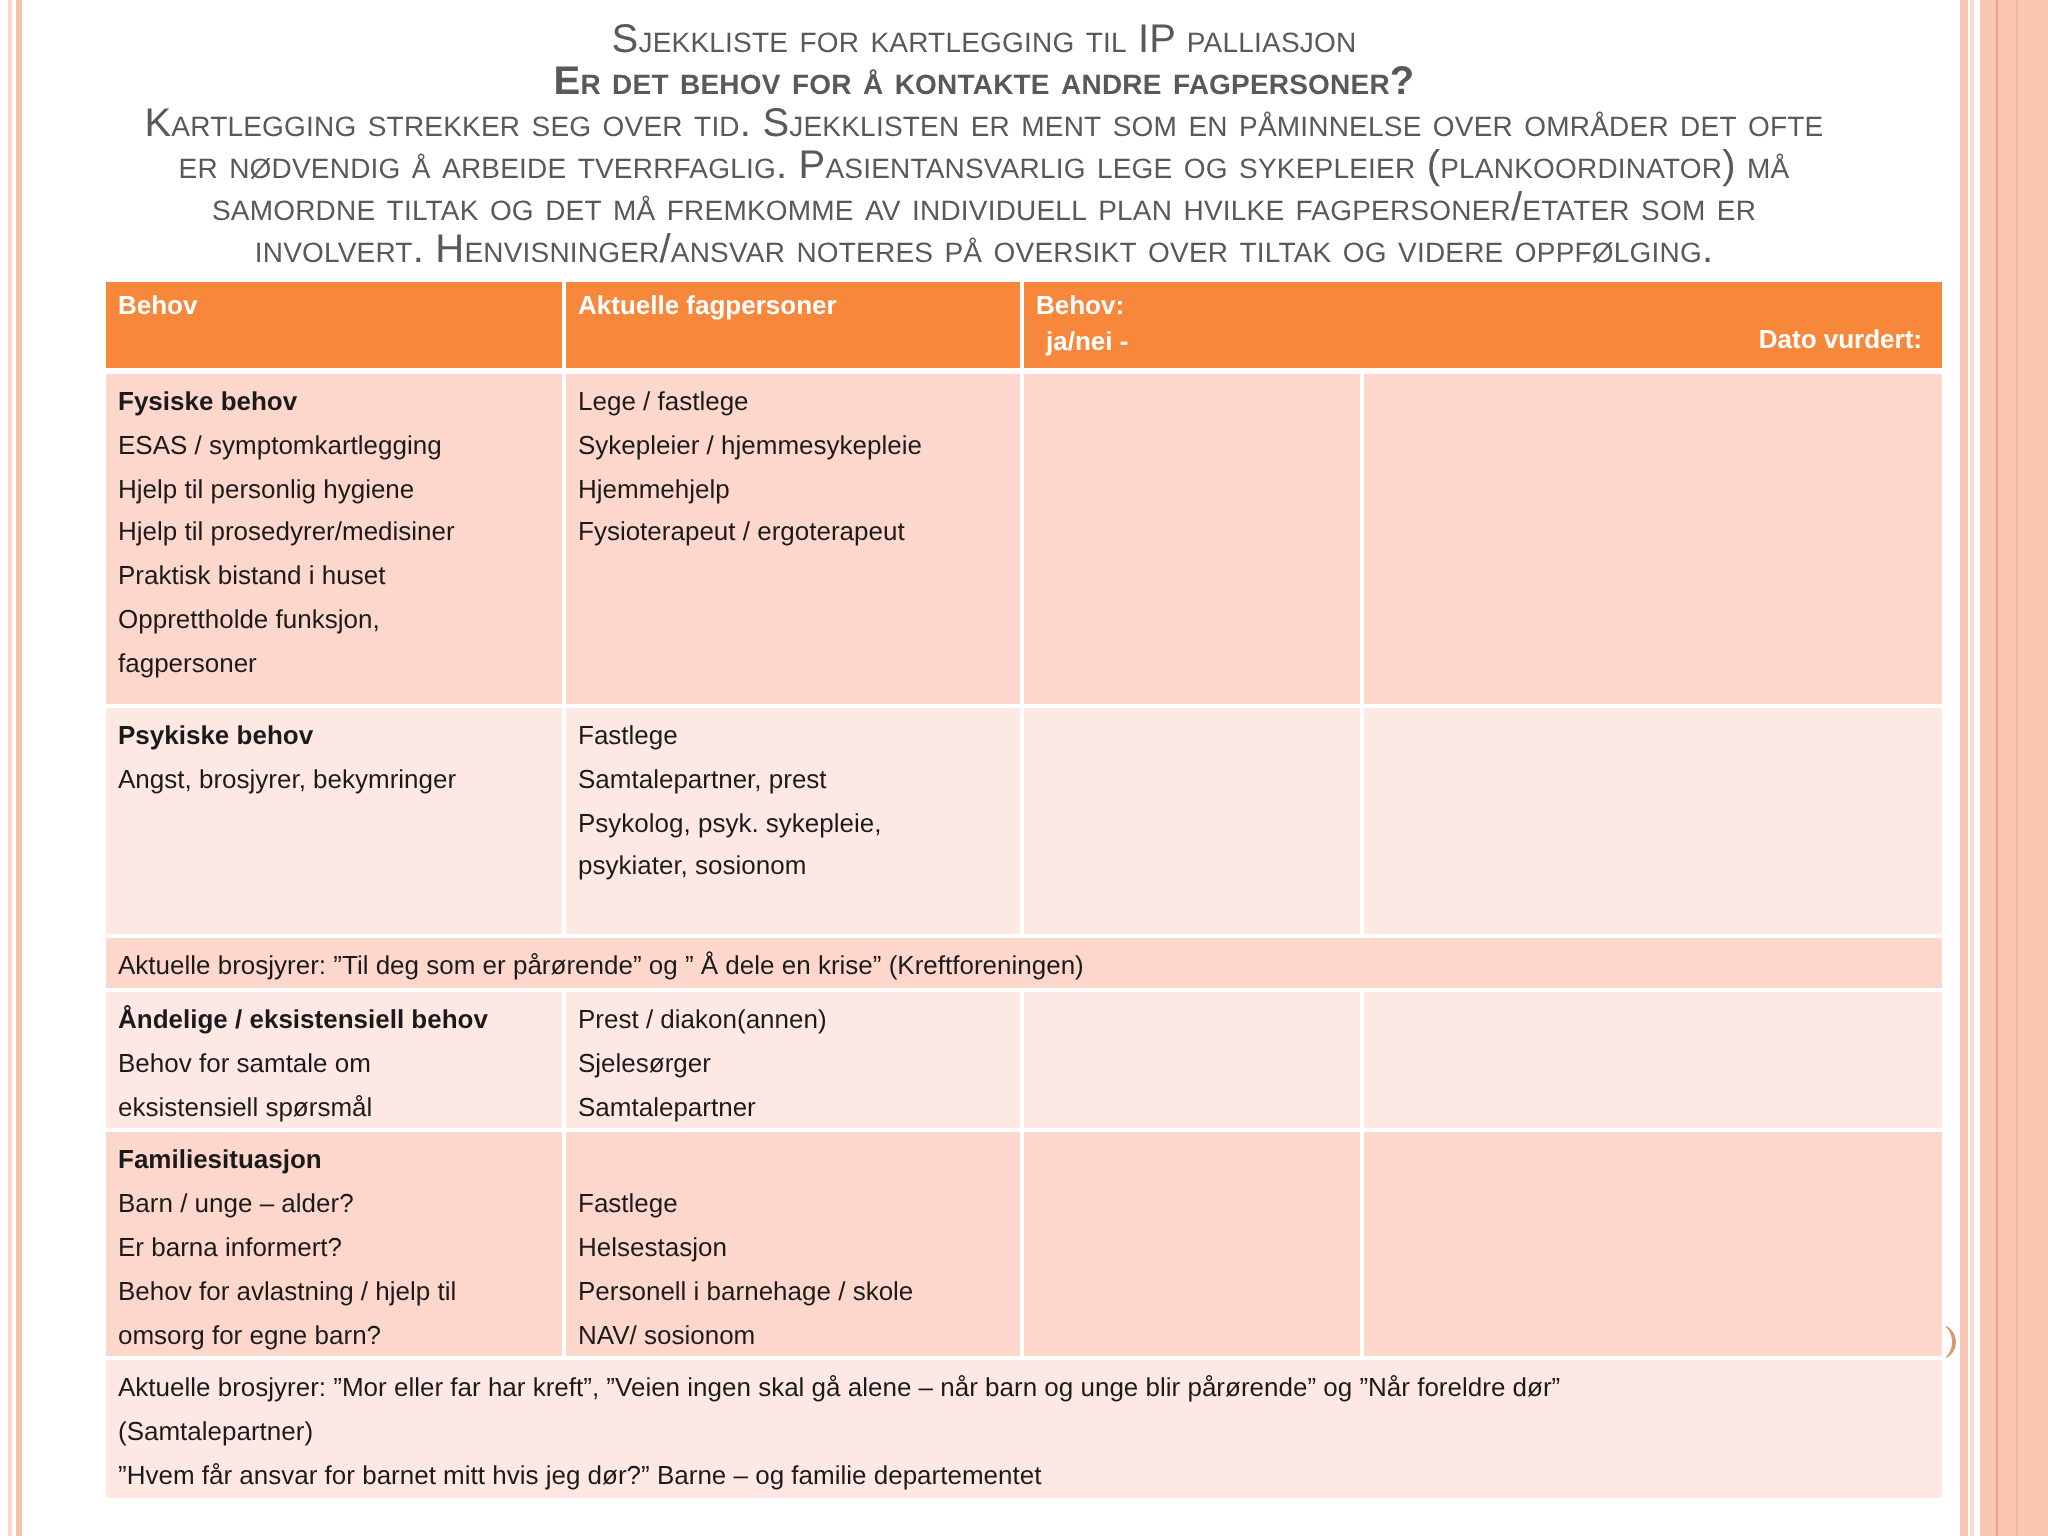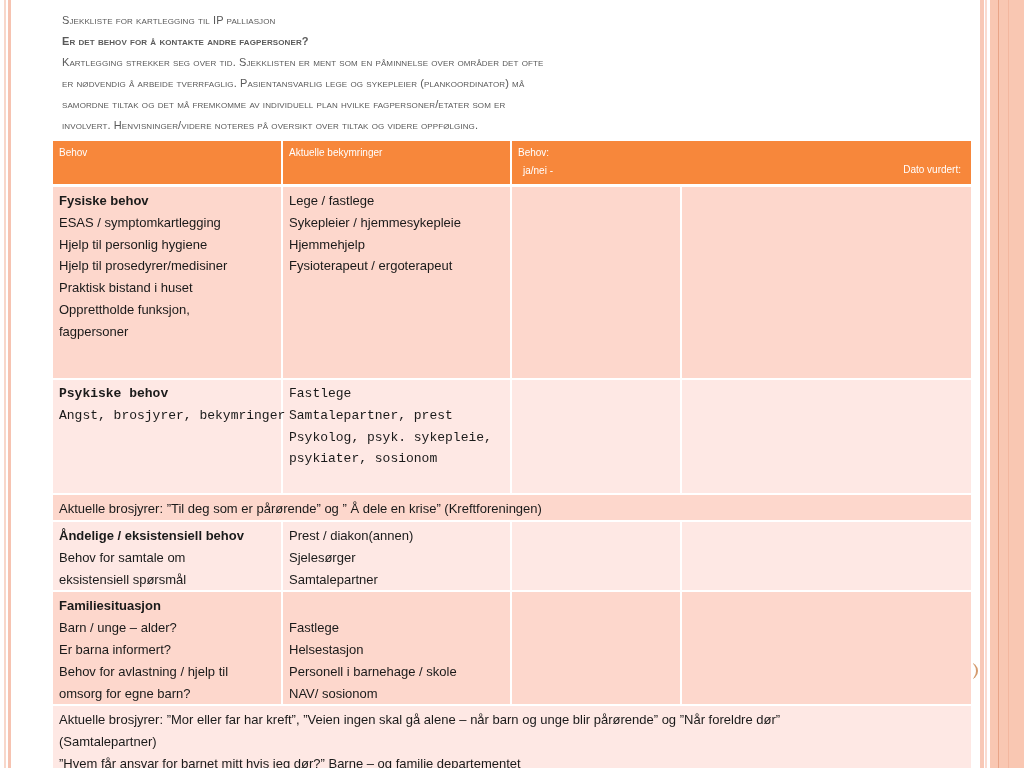--- a/index.html
+++ b/index.html
@@ -19,51 +19,51 @@
   .r3 { left: 990px; width: 34px; background: #f9c7b2; }
   .r4 { left: 998px; width: 1px; background: #e9a487; }
   .r5 { left: 1008px; width: 1px; background: #f3b79f; }
   .circle-mark {
     position: absolute; left: 968px; top: 662px; width: 8px; height: 18px;
     border-right: 2px solid #d49a6d; border-radius: 0 10px 10px 0;
   }
 
   .heading {
     position: absolute; left: 62px; top: 10px; width: 860px;
-    color: #595959; font-size: 11px; line-height: 21px;
-    font-variant: small-caps; letter-spacing: 0.1px;
+    color: #595959; font-size: 20px; line-height: 21px;
+    font-variant: small-caps; letter-spacing: 0.1px; text-align: center;
   }
   .heading .bold { font-weight: bold; }
   .heading div { white-space: nowrap; }
 
   table.plan {
     position: absolute; left: 53px; top: 141px;
     width: 920px; border-collapse: separate; border-spacing: 0;
     font-family: "Liberation Sans", sans-serif;
     font-size: 13px; color: #1a1a1a;
     table-layout: fixed;
   }
   table.plan td, table.plan th {
     border-right: 2px solid #ffffff; border-bottom: 2px solid #ffffff;
     vertical-align: top; padding: 3px 6px 0 6px; text-align: left;
   }
   table.plan th {
-    background: #f7873b; color: #ffffff; font-weight: normal; font-size: 10px;
+    background: #f7873b; color: #ffffff; font-weight: bold; font-size: 13px;
     height: 40px; line-height: 18px; padding-top: 3px; border-bottom: 3px solid #ffffff;
   }
   .hdr-behov2 { position: relative; }
   .hdr-behov2 .jn { display: block; padding-left: 5px; }
   .hdr-behov2 .dato { position: absolute; right: 10px; bottom: 5px; }
   .row-dark td { background: #fdd7cc; }
   .row-light td { background: #fee8e4; }
   td .line { display: block; line-height: 21.8px; white-space: nowrap; }
   td .line.b { font-weight: bold; }
   td.wide .line { white-space: normal; }
-  .h-fys { height: 193px; }
-  .h-psy { height: 115px; font-family: Liberation Mono, monospace; }
+  .h-fys { height: 167px; }
+  .h-psy { height: 115px; }
   .h-bro1 { height: 27px; }
   .h-and { height: 66px; margin-top: 29px; }
   .h-fam { height: 106px; }
   .h-bro2 { height: 67px; }
 </style>
 </head>
 <body>
 
 <div class="stripe l1"></div>
 <div class="stripe l2"></div>
@@ -74,34 +74,34 @@
 <div class="stripe r4"></div>
 <div class="stripe r5"></div>
 <div class="circle-mark"></div>
 
 <div class="heading">
   <div>Sjekkliste for kartlegging til IP palliasjon</div>
   <div class="bold">Er det behov for å kontakte andre fagpersoner?</div>
   <div>Kartlegging strekker seg over tid. Sjekklisten er ment som en påminnelse over områder det ofte</div>
   <div>er nødvendig å arbeide tverrfaglig. Pasientansvarlig lege og sykepleier (plankoordinator) må</div>
   <div>samordne tiltak og det må fremkomme av individuell plan hvilke fagpersoner/etater som er</div>
-  <div>involvert. Henvisninger/videre noteres på oversikt over tiltak og videre oppfølging.</div>
+  <div>involvert. Henvisninger/ansvar noteres på oversikt over tiltak og videre oppfølging.</div>
 </div>
 
 <table class="plan">
   <colgroup>
     <col style="width:230px">
     <col style="width:229px">
     <col style="width:170px">
     <col style="width:291px">
   </colgroup>
   <thead>
     <tr>
       <th>Behov</th>
-      <th>Aktuelle bekymringer</th>
+      <th>Aktuelle fagpersoner</th>
       <th colspan="2" class="hdr-behov2">
         <span>Behov:</span>
         <span class="jn">ja/nei -</span>
         <span class="dato">Dato vurdert:</span>
       </th>
     </tr>
   </thead>
   <tbody>
 
     <tr class="row-dark h-fys">

